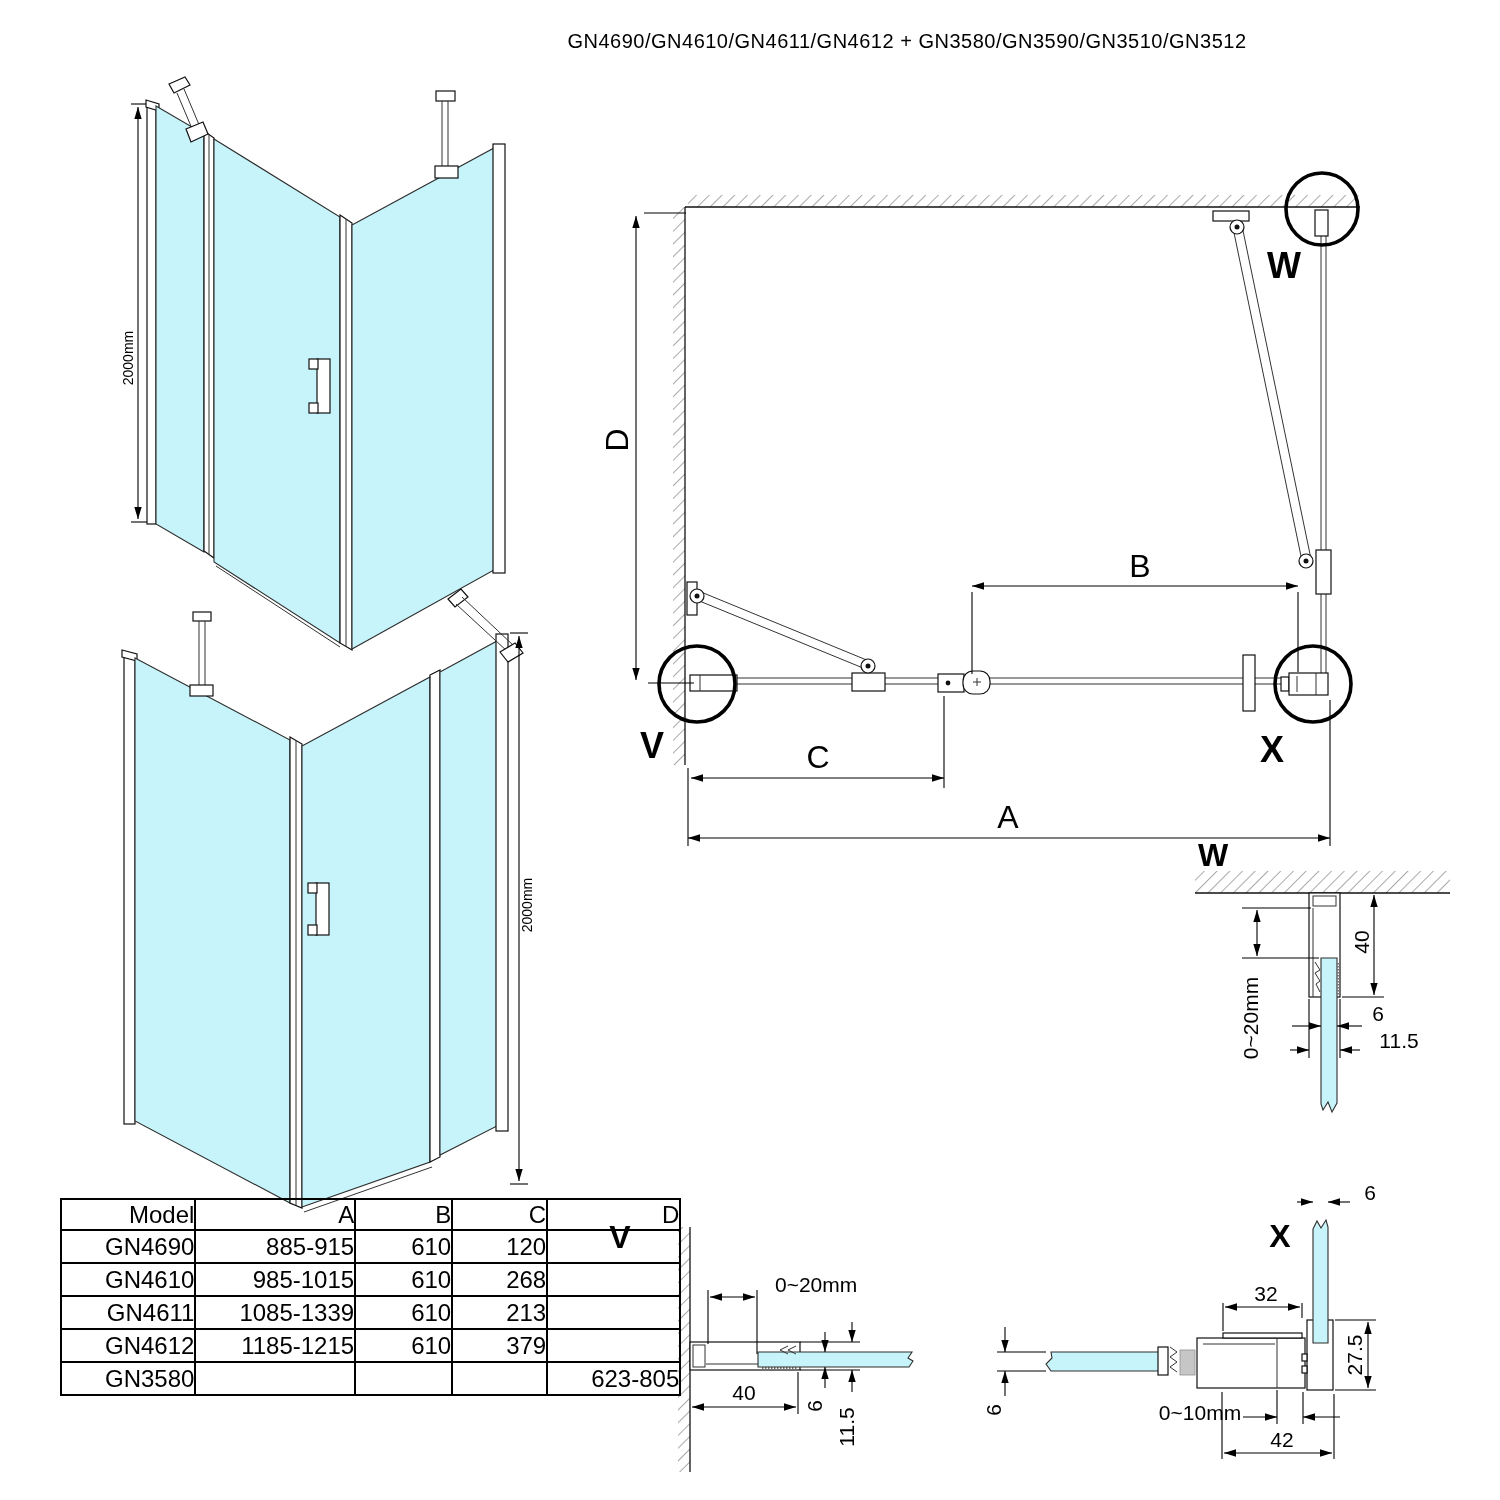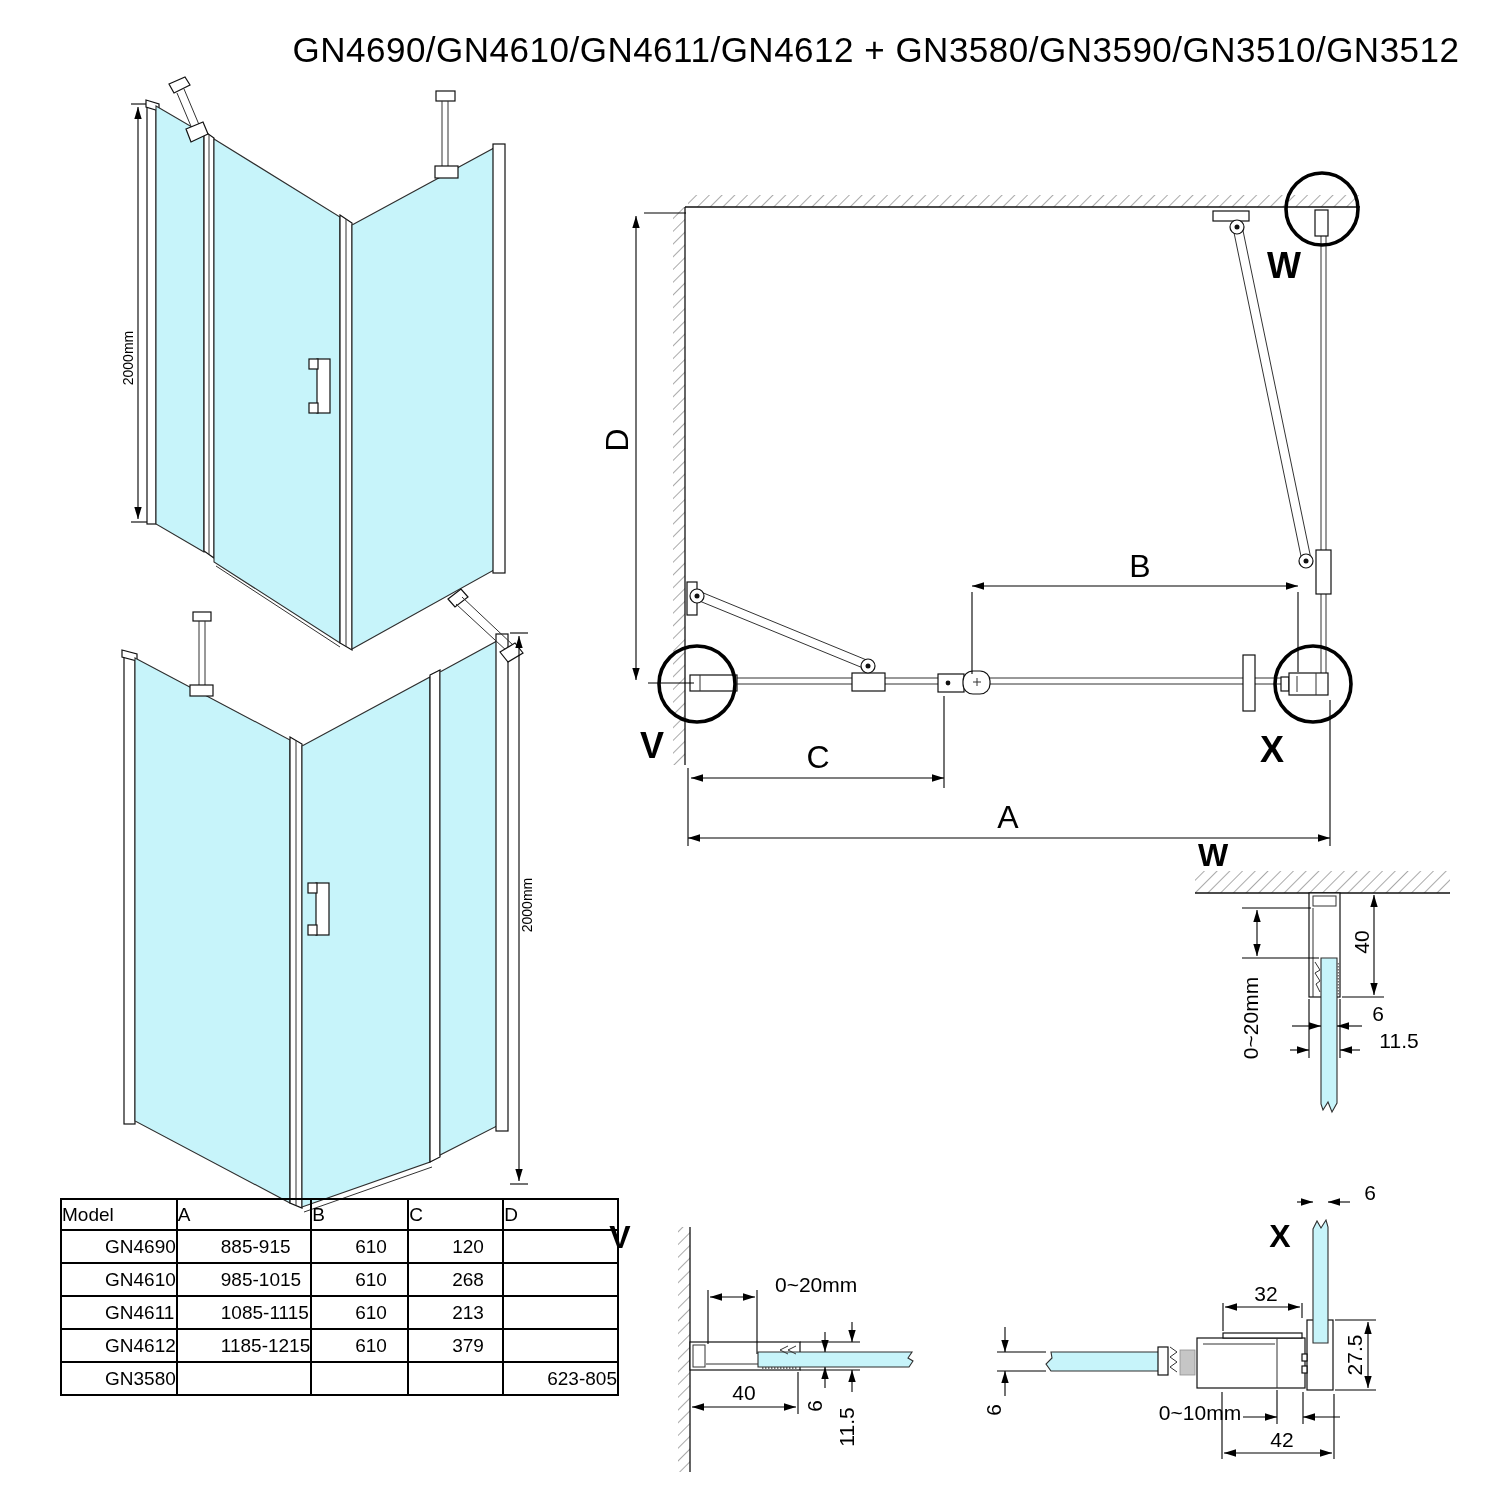--- a/index.html
+++ b/index.html
@@ -1,34 +1,34 @@
 <!DOCTYPE html>
 <html><head>
 <meta charset="utf-8">
 <style>
   html,body{margin:0;padding:0;background:#fff;}
   body{width:1500px;height:1500px;font-family:"Liberation Sans",sans-serif;color:#000;}
   .page{position:relative;width:1500px;height:1500px;overflow:hidden;background:#fff;}
-  .title{position:absolute;top:30px;left:876px;transform:translateX(-50%);
-         font-size:35px;white-space:nowrap;letter-spacing:0.5px;}
+  .title{position:absolute;top:30px;left:907px;transform:translateX(-50%);
+         font-size:20px;white-space:nowrap;letter-spacing:0.5px;}
   svg.drawing{position:absolute;left:0;top:0;}
   svg text{font-family:"Liberation Sans",sans-serif;fill:#000;}
   .gl{fill:#c7f4fa;stroke:#2e2e2e;stroke-width:1.1;}
   .pr{fill:#fff;stroke:#111;stroke-width:1.2;}
   .ln{stroke:#111;stroke-width:1.3;fill:none;}
   .thin{stroke:#333;stroke-width:1;fill:none;}
   .dl{stroke:#000;stroke-width:1.1;fill:none;}
   .circ{fill:none;stroke:#000;stroke-width:3.6;}
   .dimtxt{font-size:21px;}
   .plandim{font-size:32px;}
   .circlbl{font-size:36px;font-weight:bold;}
   .detlbl{font-size:32px;font-weight:bold;}
   .isodim{font-size:14px;}
   table.spec{position:absolute;left:60px;top:1198px;border-collapse:collapse;table-layout:fixed;}
-  table.spec th,table.spec td{border:2px solid #000;text-align:left;font-size:19px;
+  table.spec th,table.spec td{border:2px solid #000;text-align:right;font-size:24px;
       font-weight:400;padding:0;overflow:hidden;white-space:nowrap;}
   table.spec th{height:29px;}
   table.spec td{height:31px;padding-left:43px;}
 </style>
 </head>
 <body>
 
 <div class="page">
 
   <div class="title">GN4690/GN4610/GN4611/GN4612 + GN3580/GN3590/GN3510/GN3512</div>
@@ -345,21 +345,21 @@
       </tr>
       <tr>
         <td>GN4610</td>
         <td>985-1015</td>
         <td>610</td>
         <td>268</td>
         <td></td>
       </tr>
       <tr>
         <td>GN4611</td>
-        <td>1085-1115</td>
+        <td>1085-1339</td>
         <td>610</td>
         <td>213</td>
         <td></td>
       </tr>
       <tr>
         <td>GN4612</td>
         <td>1185-1215</td>
         <td>610</td>
         <td>379</td>
         <td></td>

